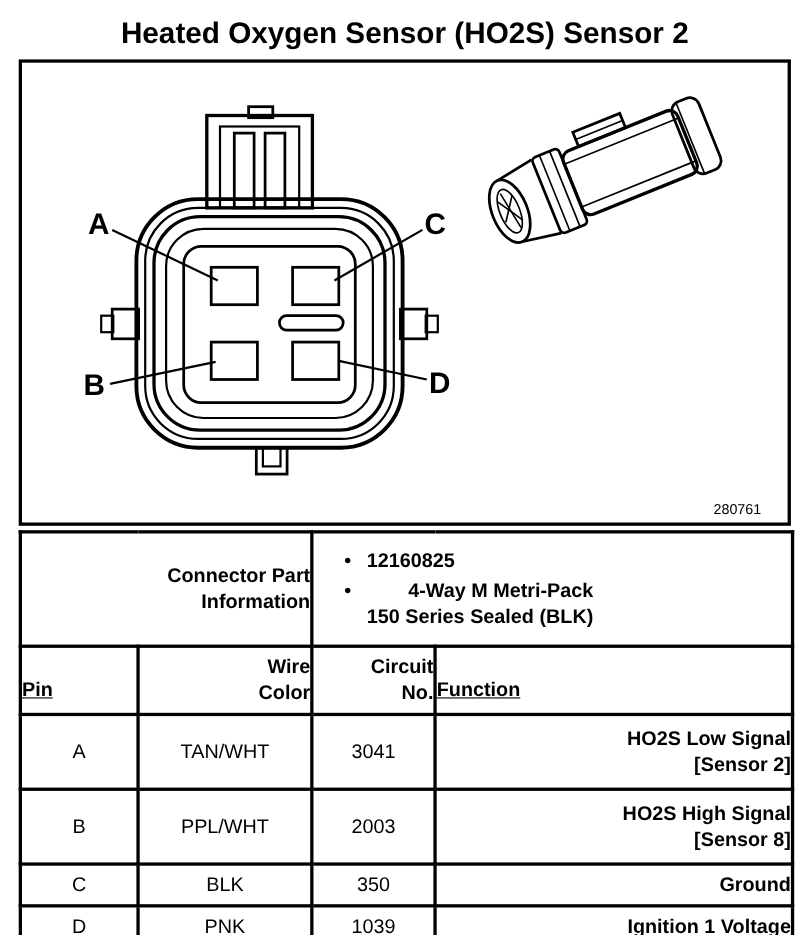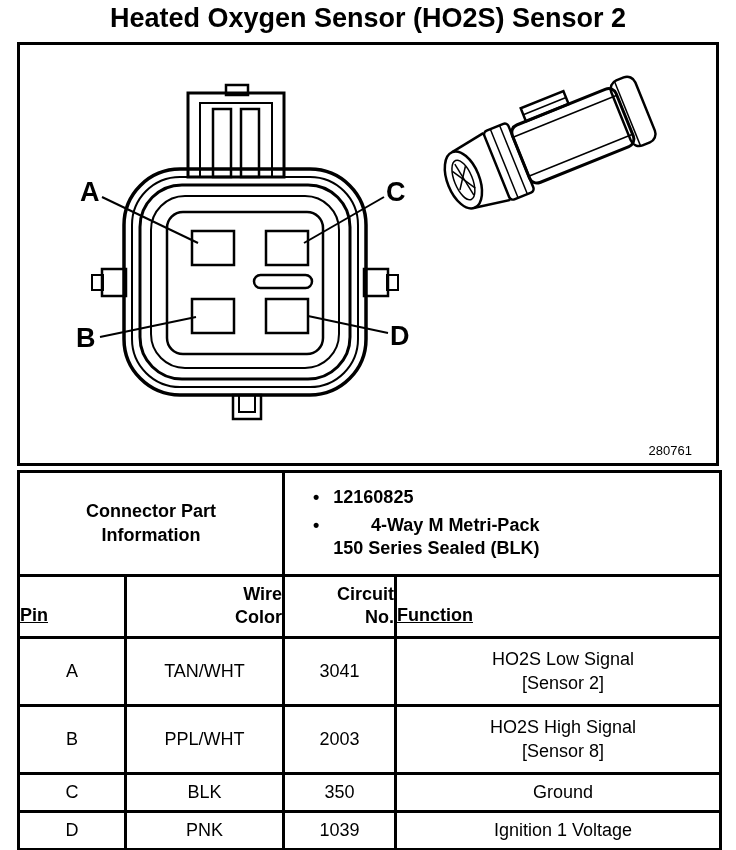--- a/index.html
+++ b/index.html
@@ -2,21 +2,21 @@
 <html><head>
 <meta charset="utf-8">
 <style>
   * { margin:0; padding:0; box-sizing:border-box; }
   html,body { background:#fff; }
   body {
     width:736px; height:850px;
     font-family:"Liberation Sans", sans-serif;
     color:#000;
   }
-  .page { width:736px; height:805px; padding-top:4px; background:#fff; }
+  .page { width:736px; height:805px; padding-top:16px; background:#fff; }
   .title {
     font-size:27px; font-weight:bold; text-align:center;
     margin:0 0 8px 0; line-height:1.1;
   }
   .diagram-box {
     margin:0 17px;
     border:3px solid #000;
     height:424px;
     background:#fff;
   }
@@ -34,34 +34,34 @@
     overflow:hidden;
   }
   .col-pin { width:107px; }
   .col-wire { width:158px; }
   .col-circuit { width:112px; }
   .col-function { width:325px; }
 
   .preline { white-space:pre-line;text-align:right; }
 
   .part-info-label {
-    text-align:center; vertical-align:middle;
+    text-align:right; vertical-align:middle;
     font-weight:bold; line-height:1.35;
   }
   .part-info-cell { vertical-align:middle; padding:8px 6px 8px 28px; }
   .bullet-item { display:flex; gap:14px; font-weight:bold; line-height:1.3; margin:5px 0; }
   .bullet-item .bullet { font-size:18px; line-height:1.3; }
 
   tr.header-row th { font-weight:bold; line-height:1.3; }
   th.va-bottom { vertical-align:bottom; padding-bottom:8px; text-align:left;text-decoration:underline; }
   th.va-middle { vertical-align:middle; }
 
   tr.data-row td { vertical-align:middle; }
   td.c { text-align:center; }
-  td.fn { text-align:center; padding-left:10px; line-height:1.35; }
+  td.fn { text-align:right; padding-left:10px; line-height:1.35;font-weight:bold; }
 
   tr.row-tall  { height:68px; }
   tr.row-short { height:38px; }
   tr.part-info-row { height:100px; }
   tr.header-row { height:62px; }
 </style>
 </head>
 <body>
 
 <div class="page">

